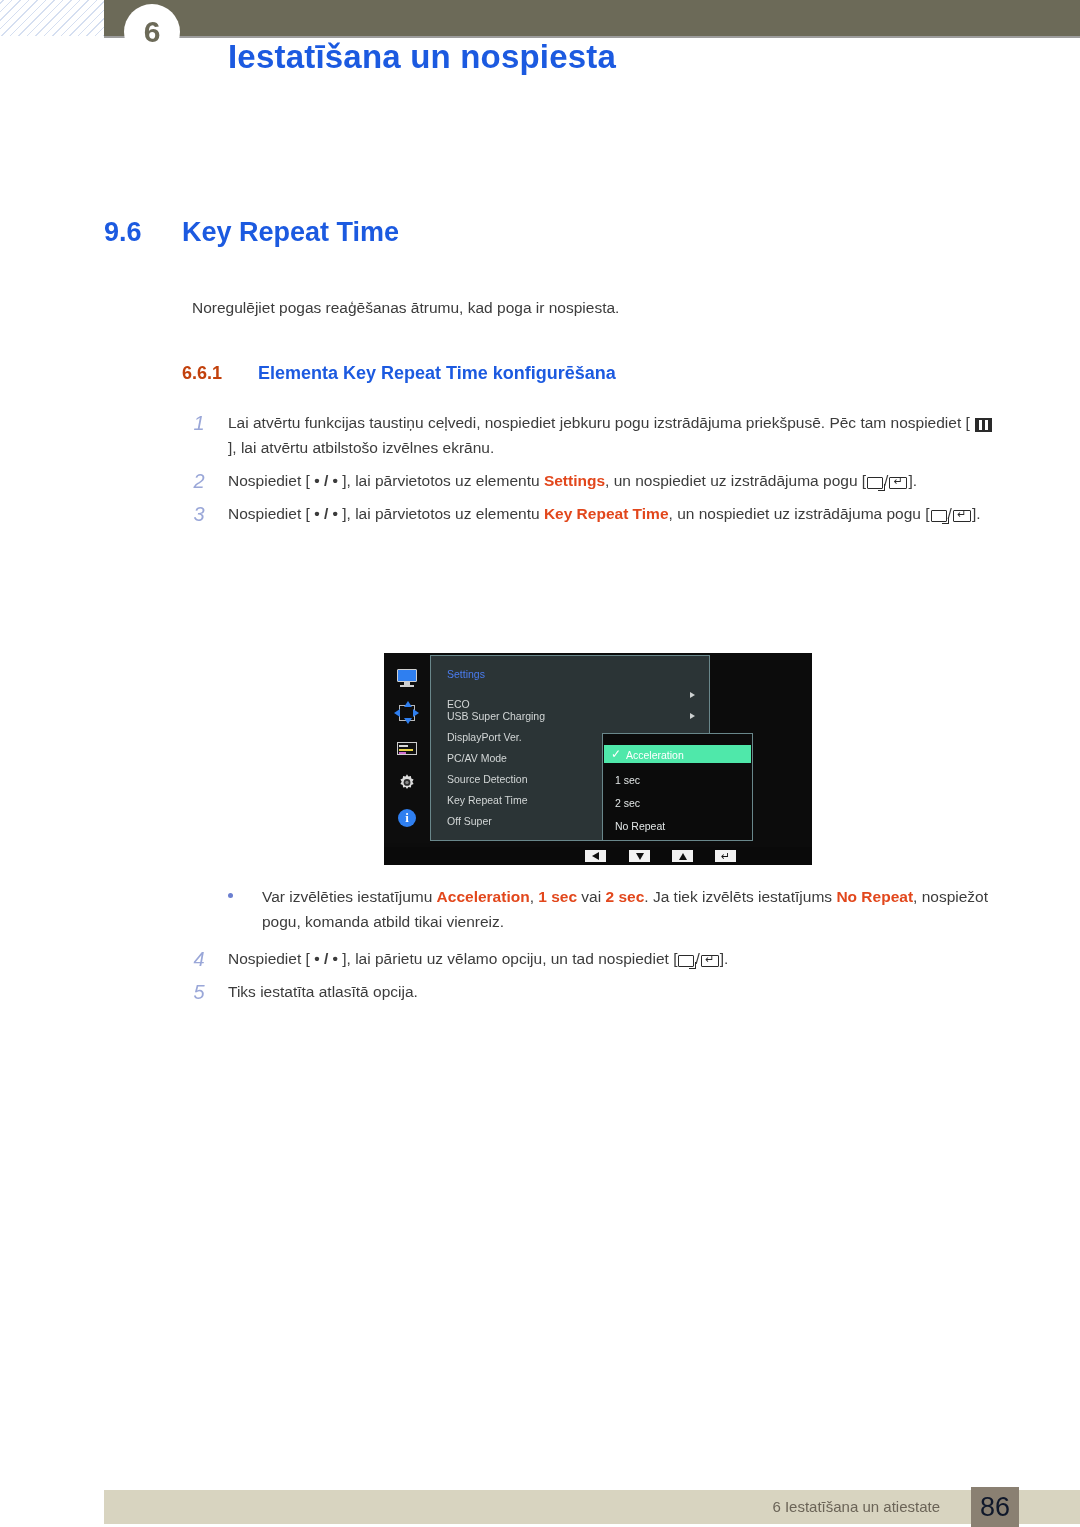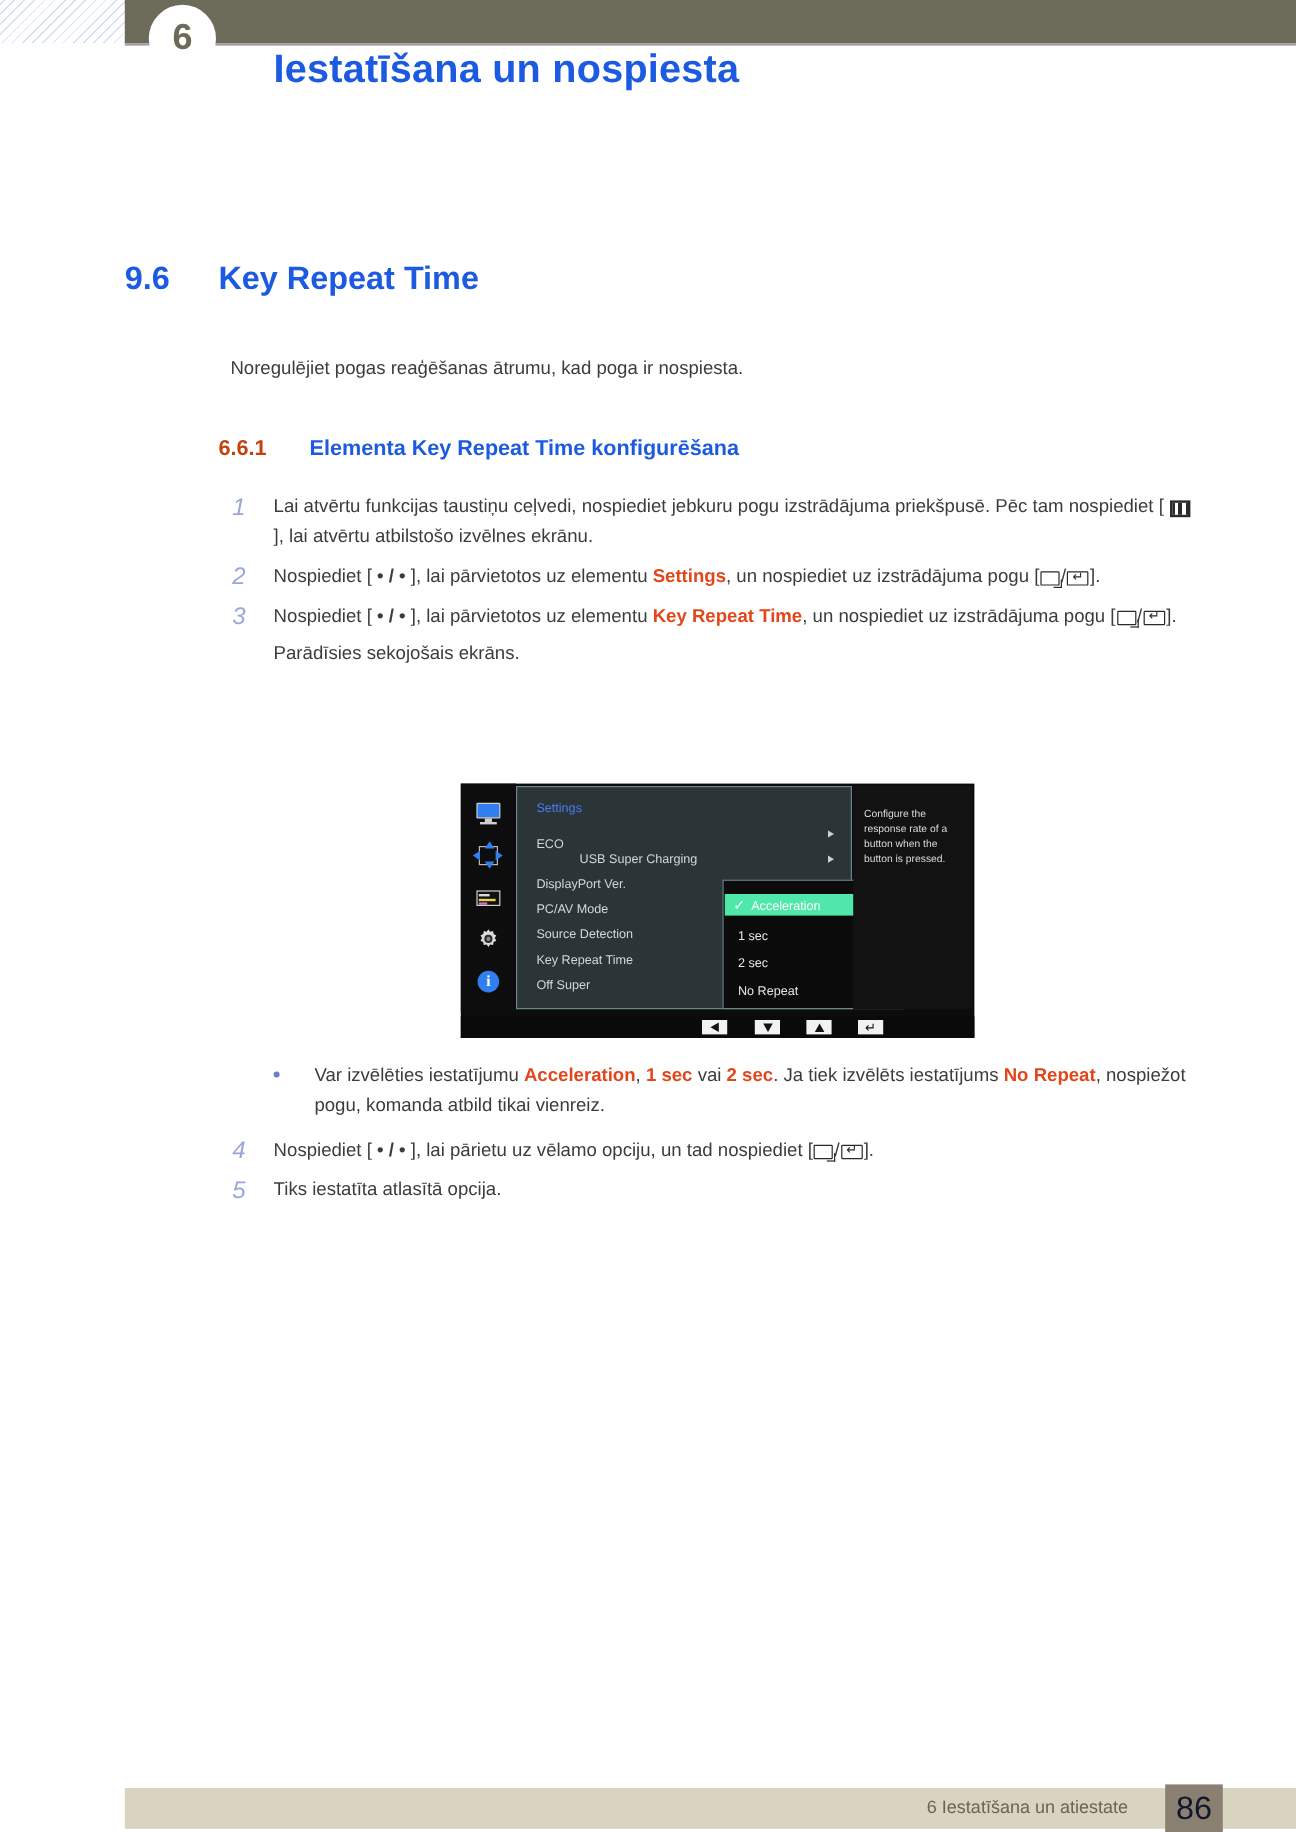--- a/index.html
+++ b/index.html
@@ -350,21 +350,20 @@
   </div>
 
   <div class="step">
     <div class="step-num">2</div>
     <div class="step-text">Nospiediet [ <span class="dot-key">• / •</span> ], lai pārvietotos uz elementu <span class="hl">Settings</span>, un nospiediet uz izstrādājuma pogu [<span class="k k-src"></span>/<span class="k k-ent"></span>].</div>
   </div>
 
   <div class="step">
     <div class="step-num">3</div>
     <div class="step-text">Nospiediet [ <span class="dot-key">• / •</span> ], lai pārvietotos uz elementu <span class="hl">Key Repeat Time</span>, un nospiediet uz izstrādājuma pogu [<span class="k k-src"></span>/<span class="k k-ent"></span>].</div>
-    <div class="note">Parādīsies sekojošais ekrāns.</div>
   </div>
 
 </div>
 
 <div class="osd">
   <div class="osd-body">
 
     <div class="osd-iconbar">
       <div class="osd-icon">
         <div class="ic-monitor-screen"></div>
@@ -395,42 +394,39 @@
         <div class="ic-info">i</div>
       </div>
     </div>
 
     <div class="osd-menu">
       <div class="osd-menu-item title" style="top:12px;">Settings</div>
 
       <div class="osd-menu-item" style="top:42px;">ECO</div>
       <div class="osd-arrow" style="top:36px;"></div>
 
-      <div class="osd-menu-item" style="top:54px;margin-left:36px;">USB Super Charging</div>
+      <div class="osd-menu-item" style="top:54px;">USB Super Charging</div>
       <div class="osd-arrow" style="top:57px;"></div>
 
       <div class="osd-menu-item" style="top:75px;">DisplayPort Ver.</div>
       <div class="osd-menu-item" style="top:96px;">PC/AV Mode</div>
       <div class="osd-menu-item" style="top:117px;">Source Detection</div>
       <div class="osd-menu-item" style="top:138px;">Key Repeat Time</div>
       <div class="osd-menu-item" style="top:159px;">Off Super</div>
 
       <div class="osd-sub">
         <div class="osd-sub-sel"></div>
         <div class="osd-sub-check">✓</div>
         <div class="osd-sub-sel-label">Acceleration</div>
         <div class="osd-sub-item" style="top:40px;">1 sec</div>
         <div class="osd-sub-item" style="top:63px;">2 sec</div>
         <div class="osd-sub-item" style="top:86px;">No Repeat</div>
       </div>
     </div>
 
-    <div class="osd-tip">
-      <div class="osd-tip-text">Configure the response rate of a button when the button is pressed.</div>
-    </div>
   </div>
 
   <div class="osd-bottom">
     <div class="osd-btn" style="left:201px;">
         <div class="tri tri-left"></div>
       </div>
     <div class="osd-btn" style="left:245px;">
         <div class="tri tri-down"></div>
       </div>
     <div class="osd-btn" style="left:288px;">

